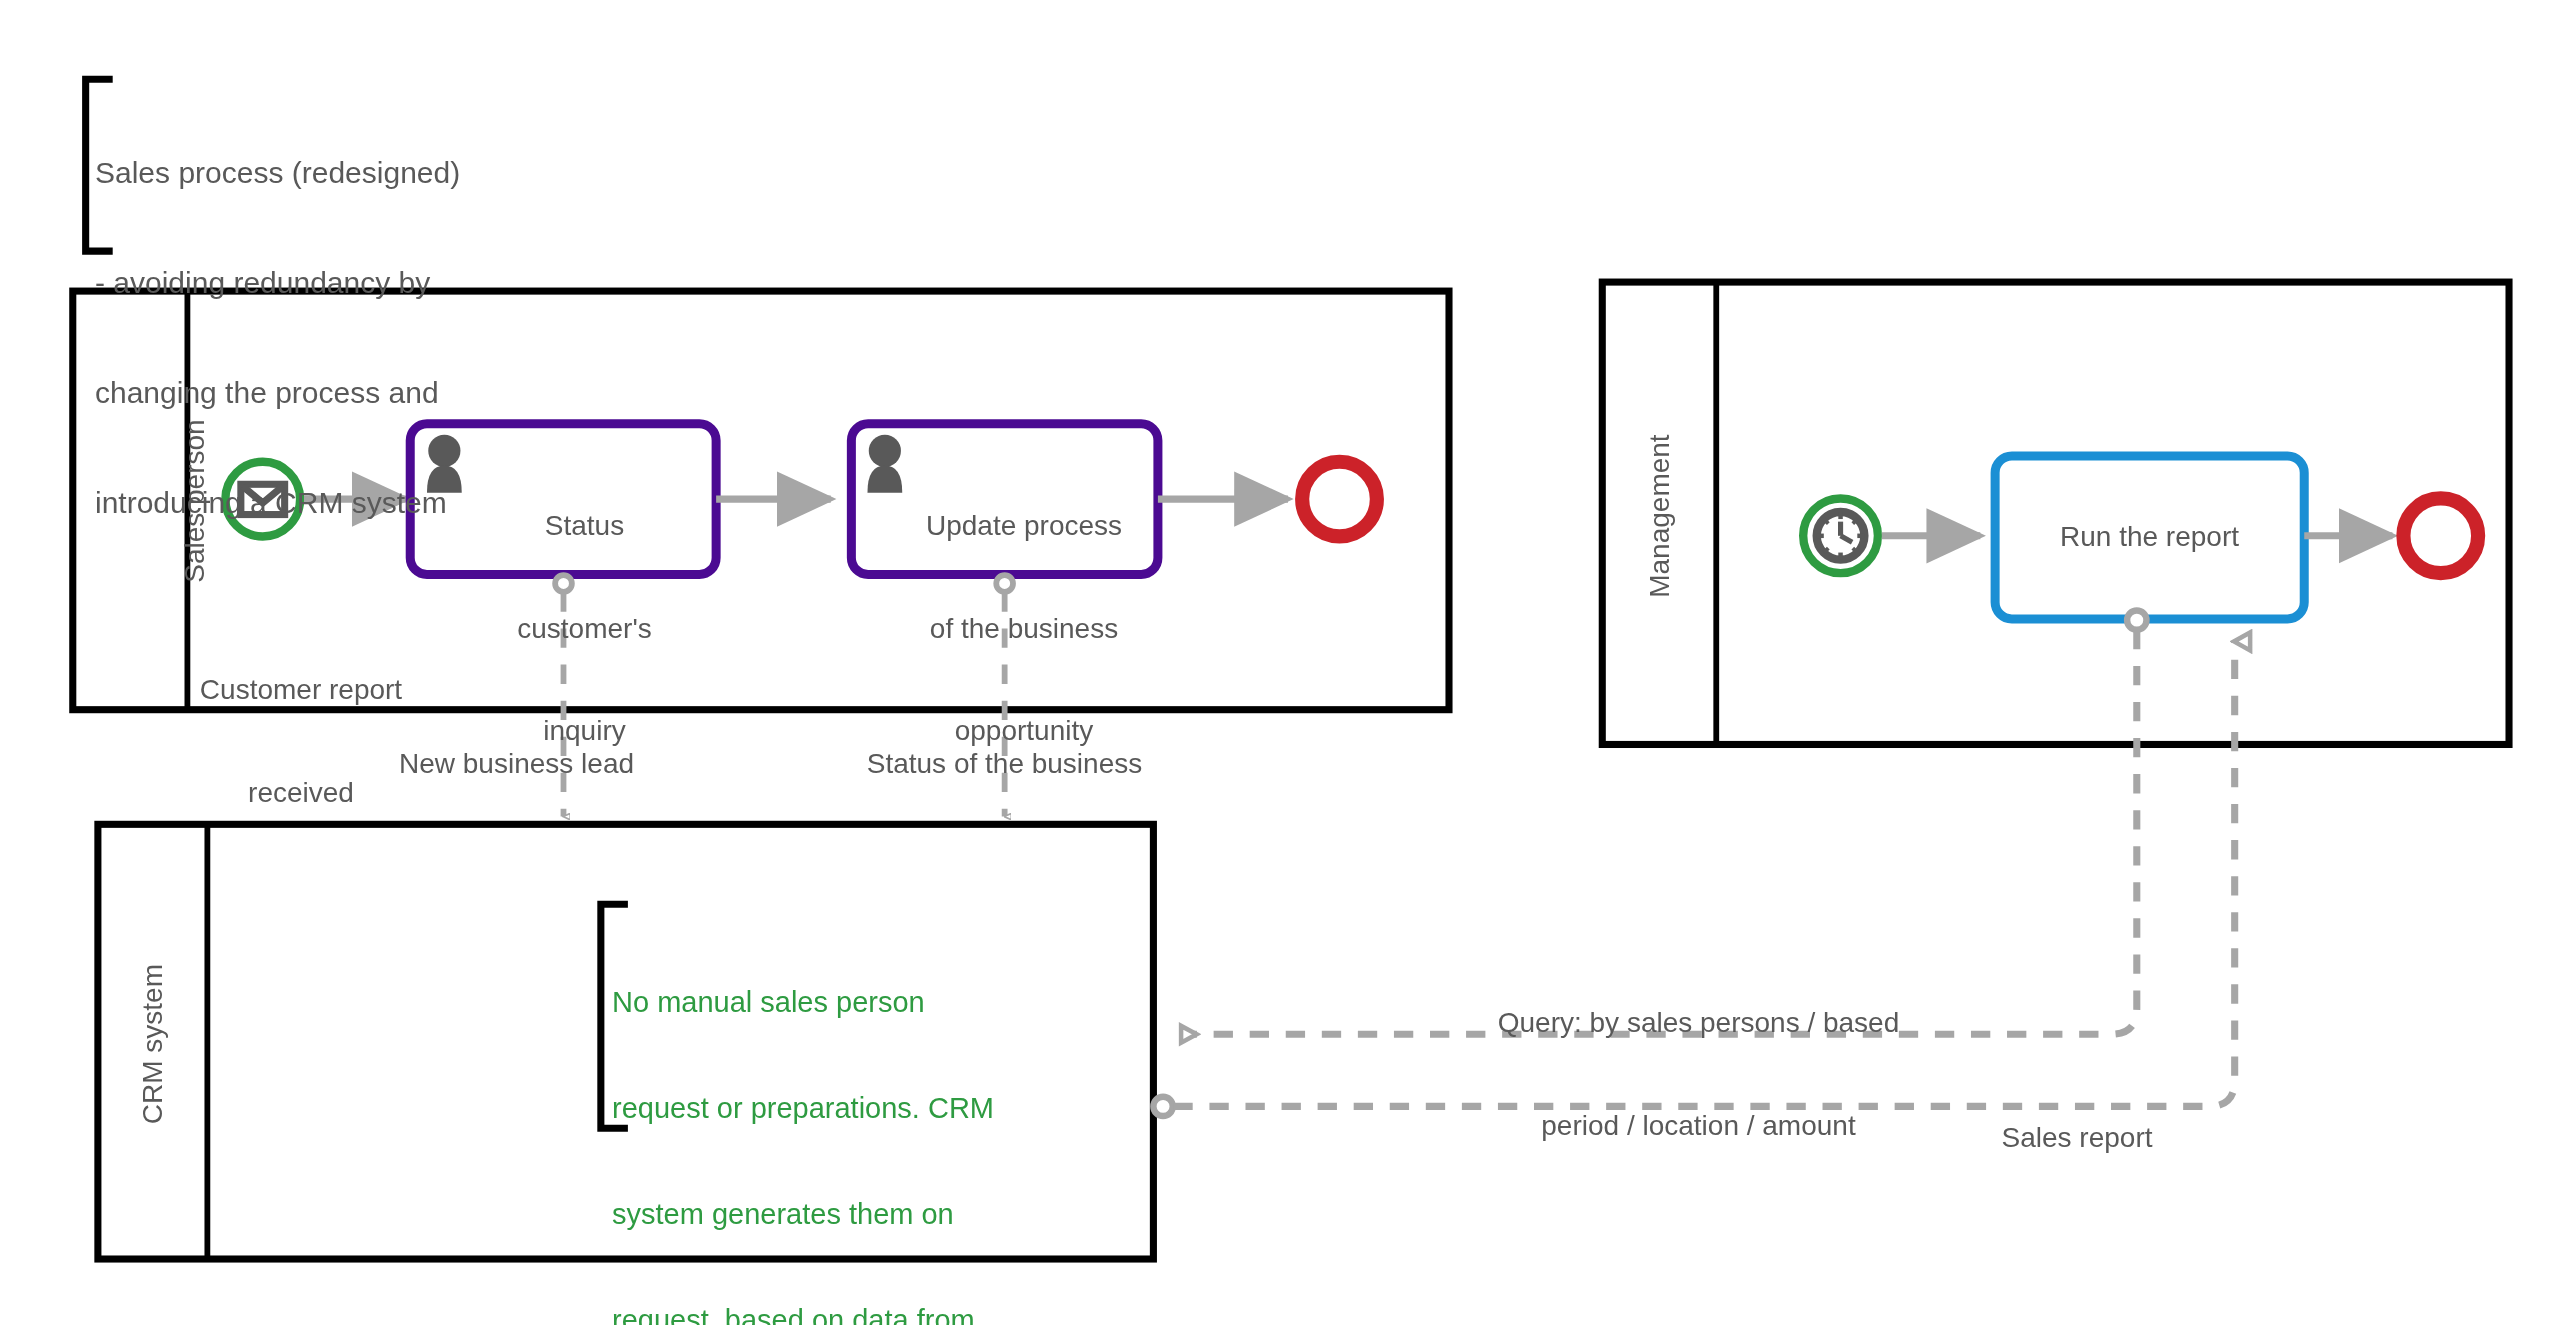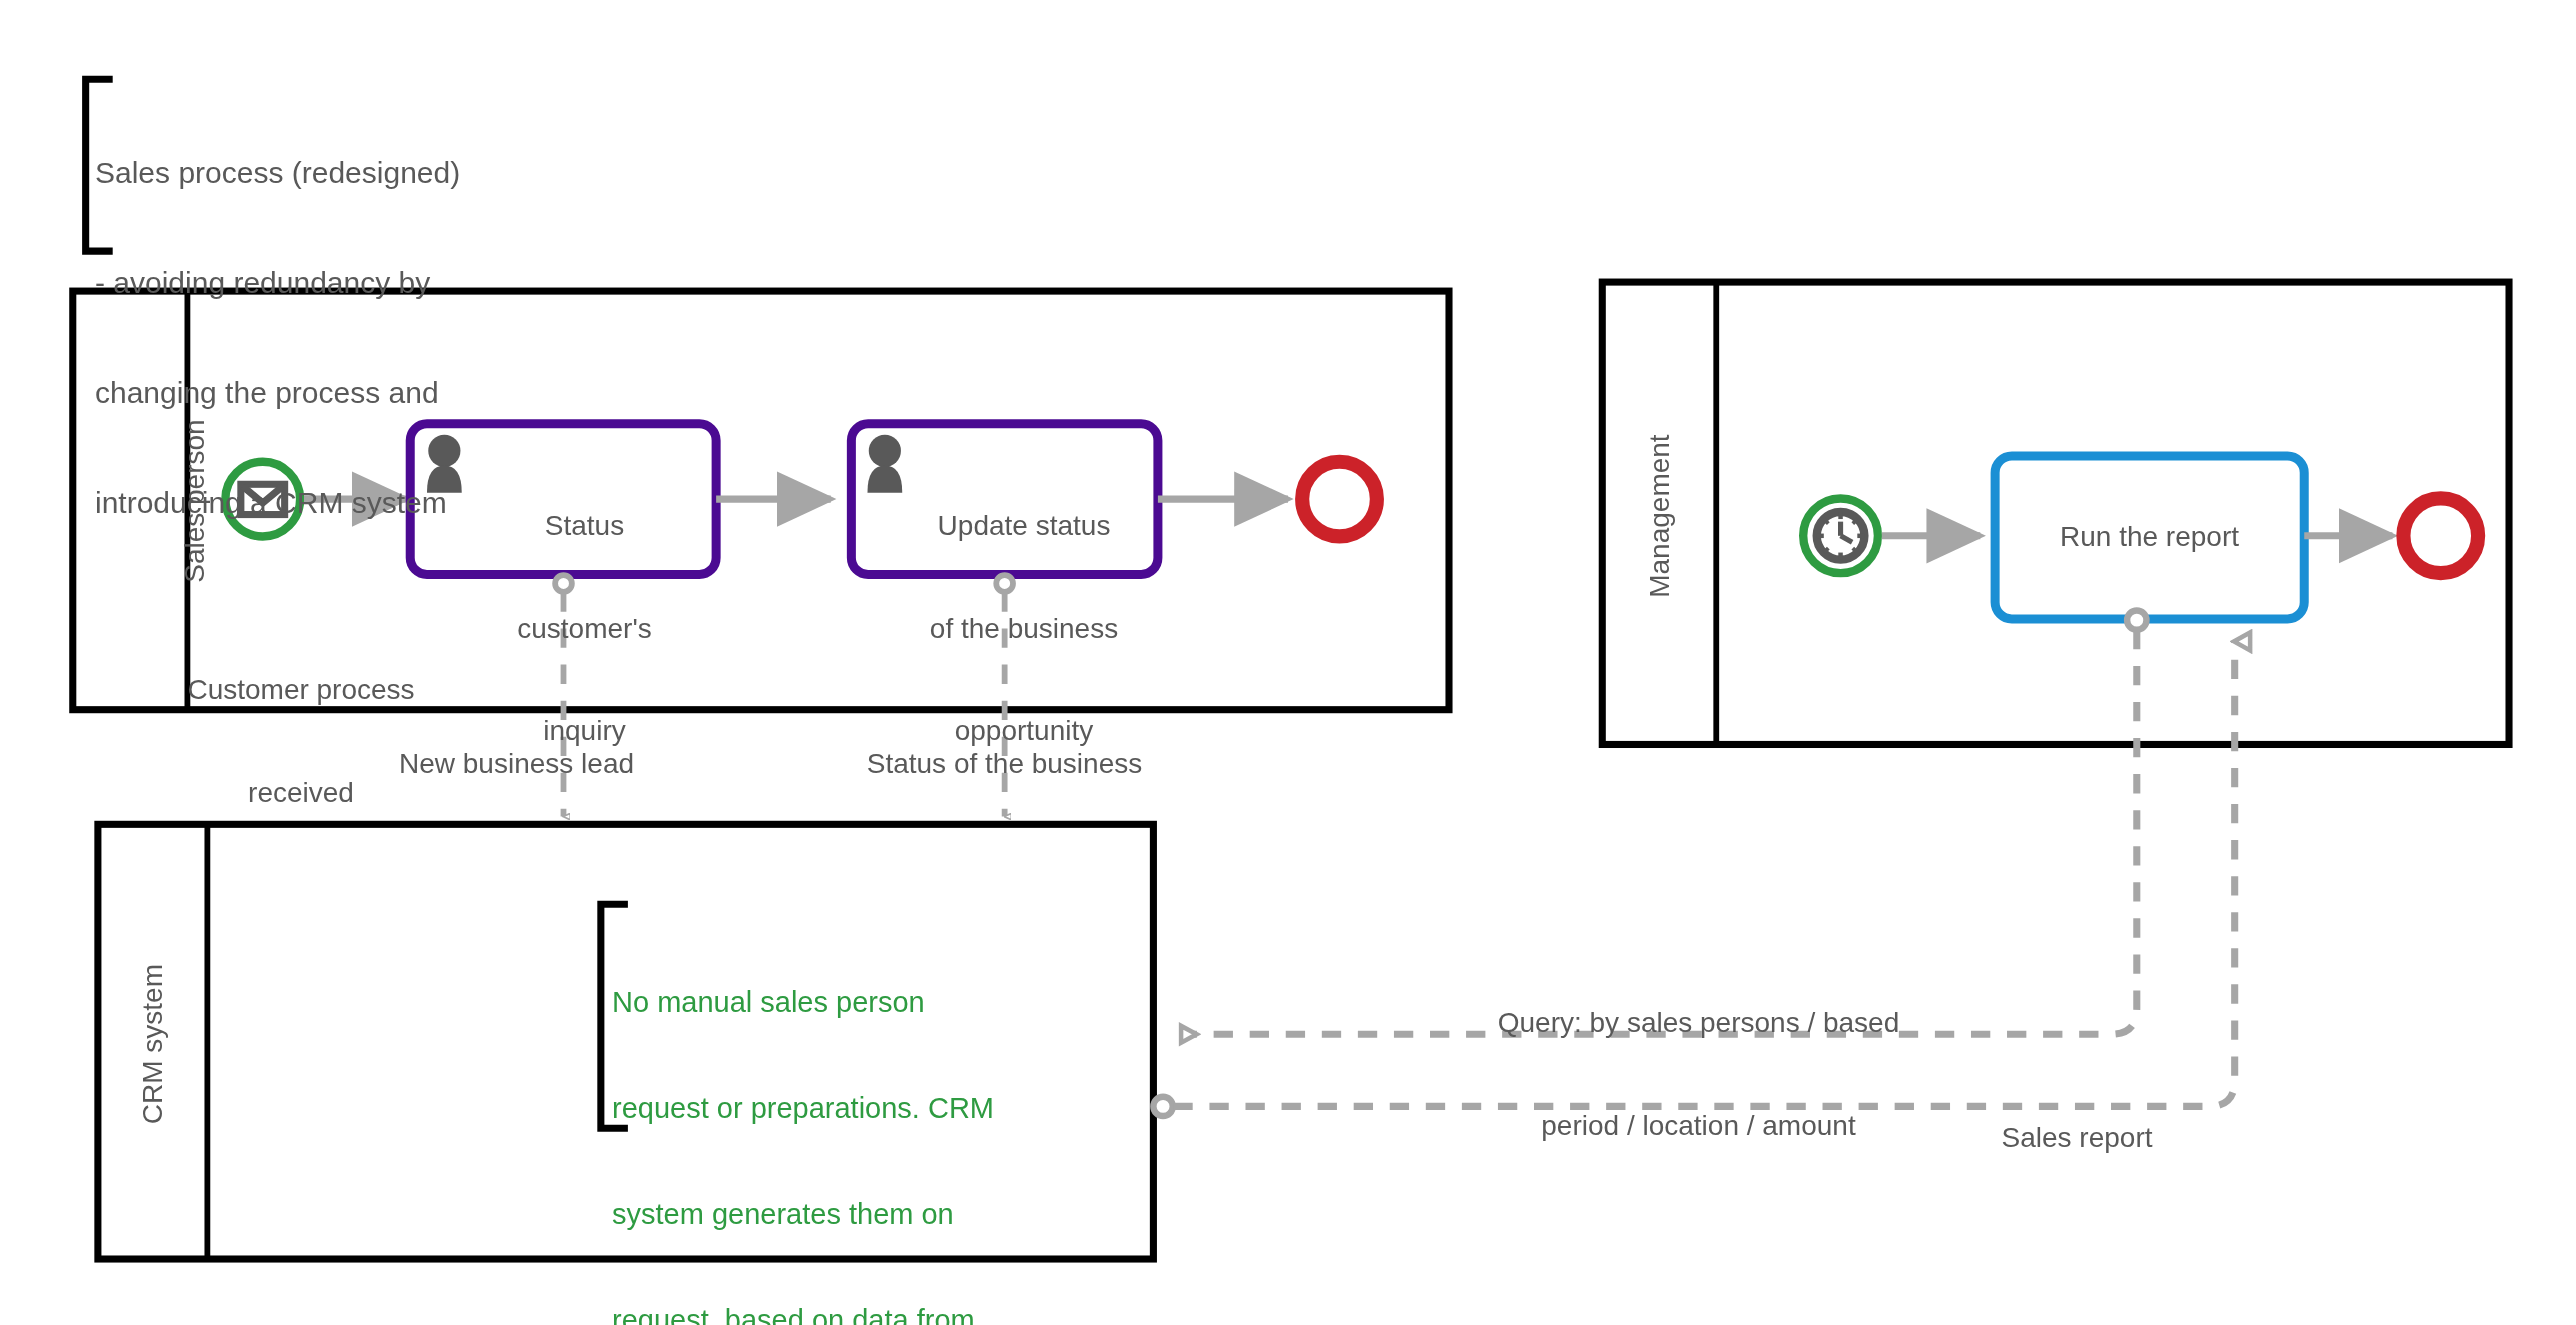--- a/index.html
+++ b/index.html
@@ -177,32 +177,32 @@
   <div class="txt pool-label" style="left:66px; top:484px; width:258px; font-size:28px;
               transform: rotate(-90deg);">Sales person</div>
 
   <div class="txt pool-label" style="left:1531px; top:499px; width:258px; font-size:28px;
               transform: rotate(-90deg);">Management</div>
 
   <div class="txt pool-label" style="left:24px; top:1027px; width:258px; font-size:28px;
               transform: rotate(-90deg);">CRM system</div>
 
   <div class="txt" style="left:166px; top:605px; width:270px; font-size:28px; text-align:center;">
-    <div>Customer process</div>
+    <div>Customer report</div>
     <div>received</div>
   </div>
 
   <div class="txt" style="left:462px; top:441px; width:245px; font-size:28px; text-align:center;">
     <div>Status</div>
     <div>customer's</div>
     <div>inquiry</div>
   </div>
 
   <div class="txt" style="left:898px; top:441px; width:252px; font-size:28px; text-align:center;">
-    <div>Update status</div>
+    <div>Update process</div>
     <div>of the business</div>
     <div>opportunity</div>
   </div>
 
   <div class="txt" style="left:1995px; top:520px; width:309px; font-size:28px; text-align:center;">Run the report</div>
 
   <div class="txt" style="left:612px; top:914px; width:489px; font-size:29px; color:#2E9B41;">
     <div>No manual sales person</div>
     <div>request or preparations. CRM</div>
     <div>system generates them on</div>

